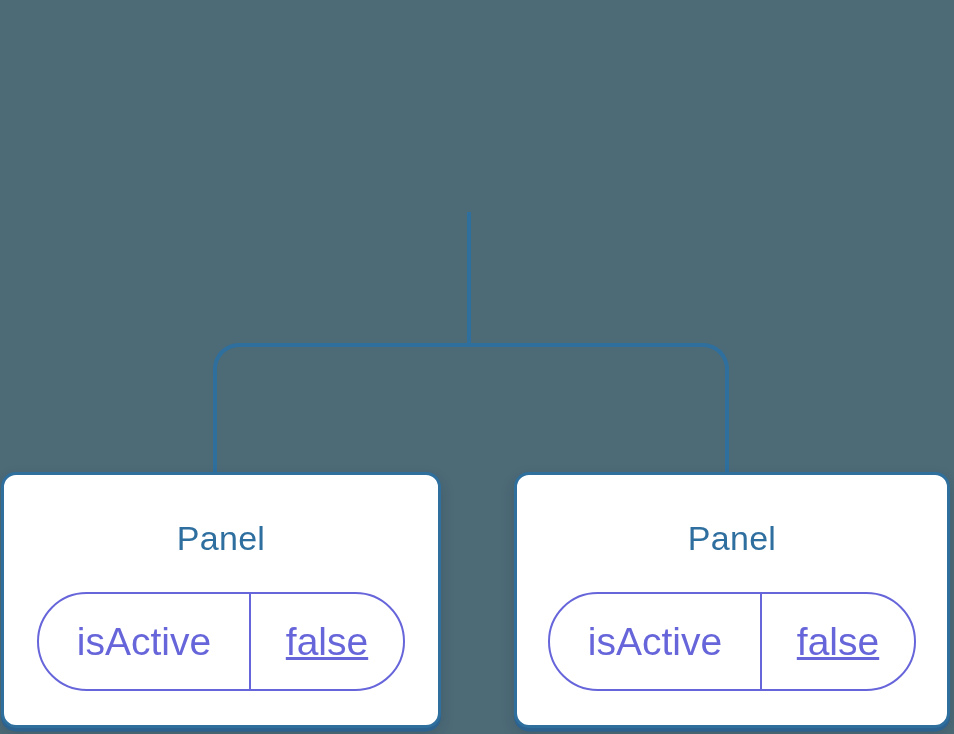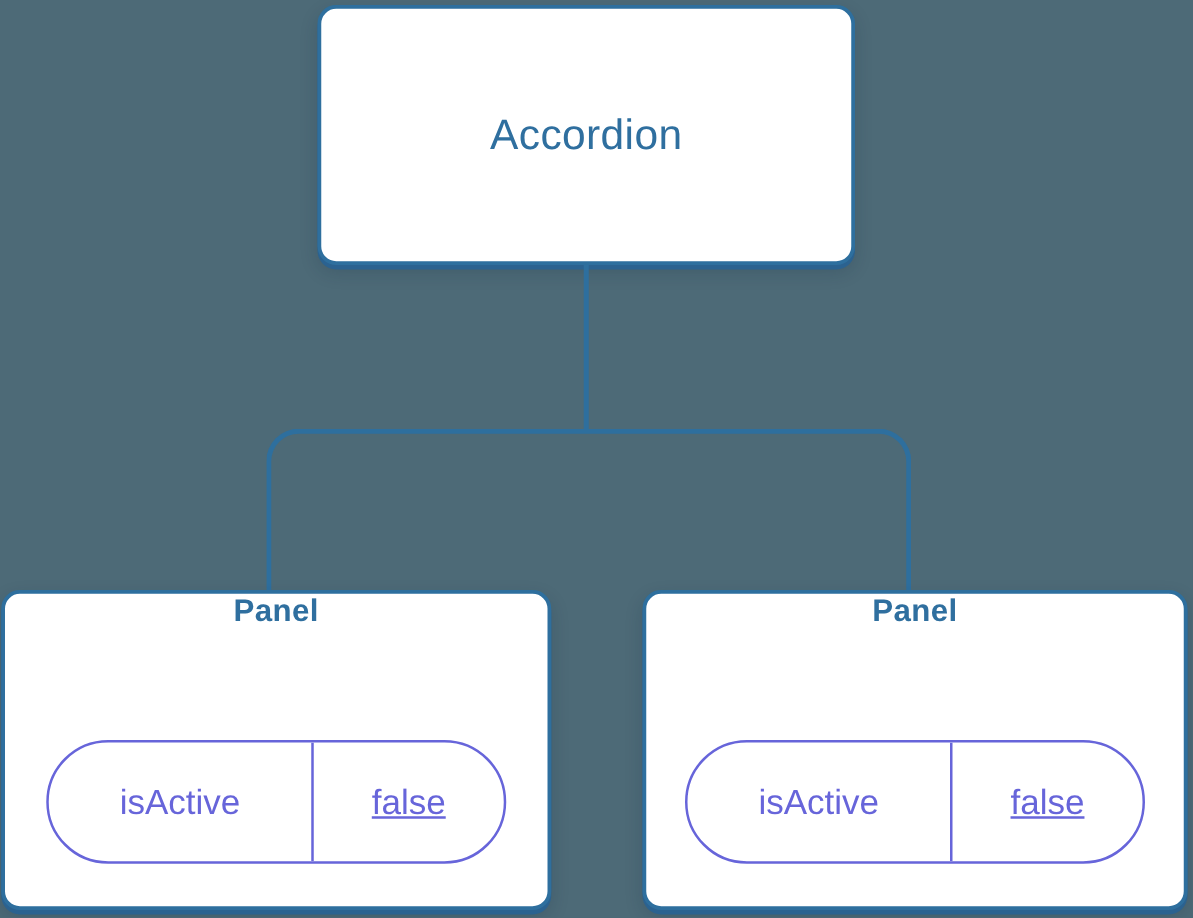--- a/index.html
+++ b/index.html
@@ -57,56 +57,54 @@
     border-bottom:none;
     border-radius:26px 26px 0 0;
   }
   .node-panel{
     top:472px;height:256px;
     text-align:center;
   }
   .node-panel-left{left:1px;width:440px;}
   .node-panel-right{left:514px;width:436px;}
   .panel-title{
+    margin-top:44px;
     color:var(--node-text);
-    font-size:25px;
-    font-weight:700;
+    font-size:34px;
+    font-weight:400;
     letter-spacing:0.3px;
   }
   .pill{
     position:absolute;
     left:50%;top:117px;
     transform:translateX(-50%);
     width:368px;height:99px;
     border:2.5px solid var(--state-accent);
     border-radius:50px;
     display:flex;
     overflow:hidden;
     background:var(--node-background);
   }
   .pill-cell{
     display:flex;align-items:center;justify-content:center;
     color:var(--state-accent);
-    font-size:28px;
+    font-size:39px;
     font-weight:500;
   }
   .pill-key{
     flex:0 0 212px;
     border-right:2.5px solid var(--state-accent);
   }
   .pill-value{flex:1;text-decoration:underline;}
 </style>
 </head>
 <body>
 
 <div id="canvas">
 
-  <div class="node node-root">
-    <span class="node-label">Accordion</span>
-  </div>
 
   <div class="stem"></div>
   <div class="bracket"></div>
 
   <div class="node node-panel node-panel-left">
     <div class="panel-title">Panel</div>
     <div class="pill">
       <div class="pill-cell pill-key">isActive</div>
       <div class="pill-cell pill-value">false</div>
     </div>

